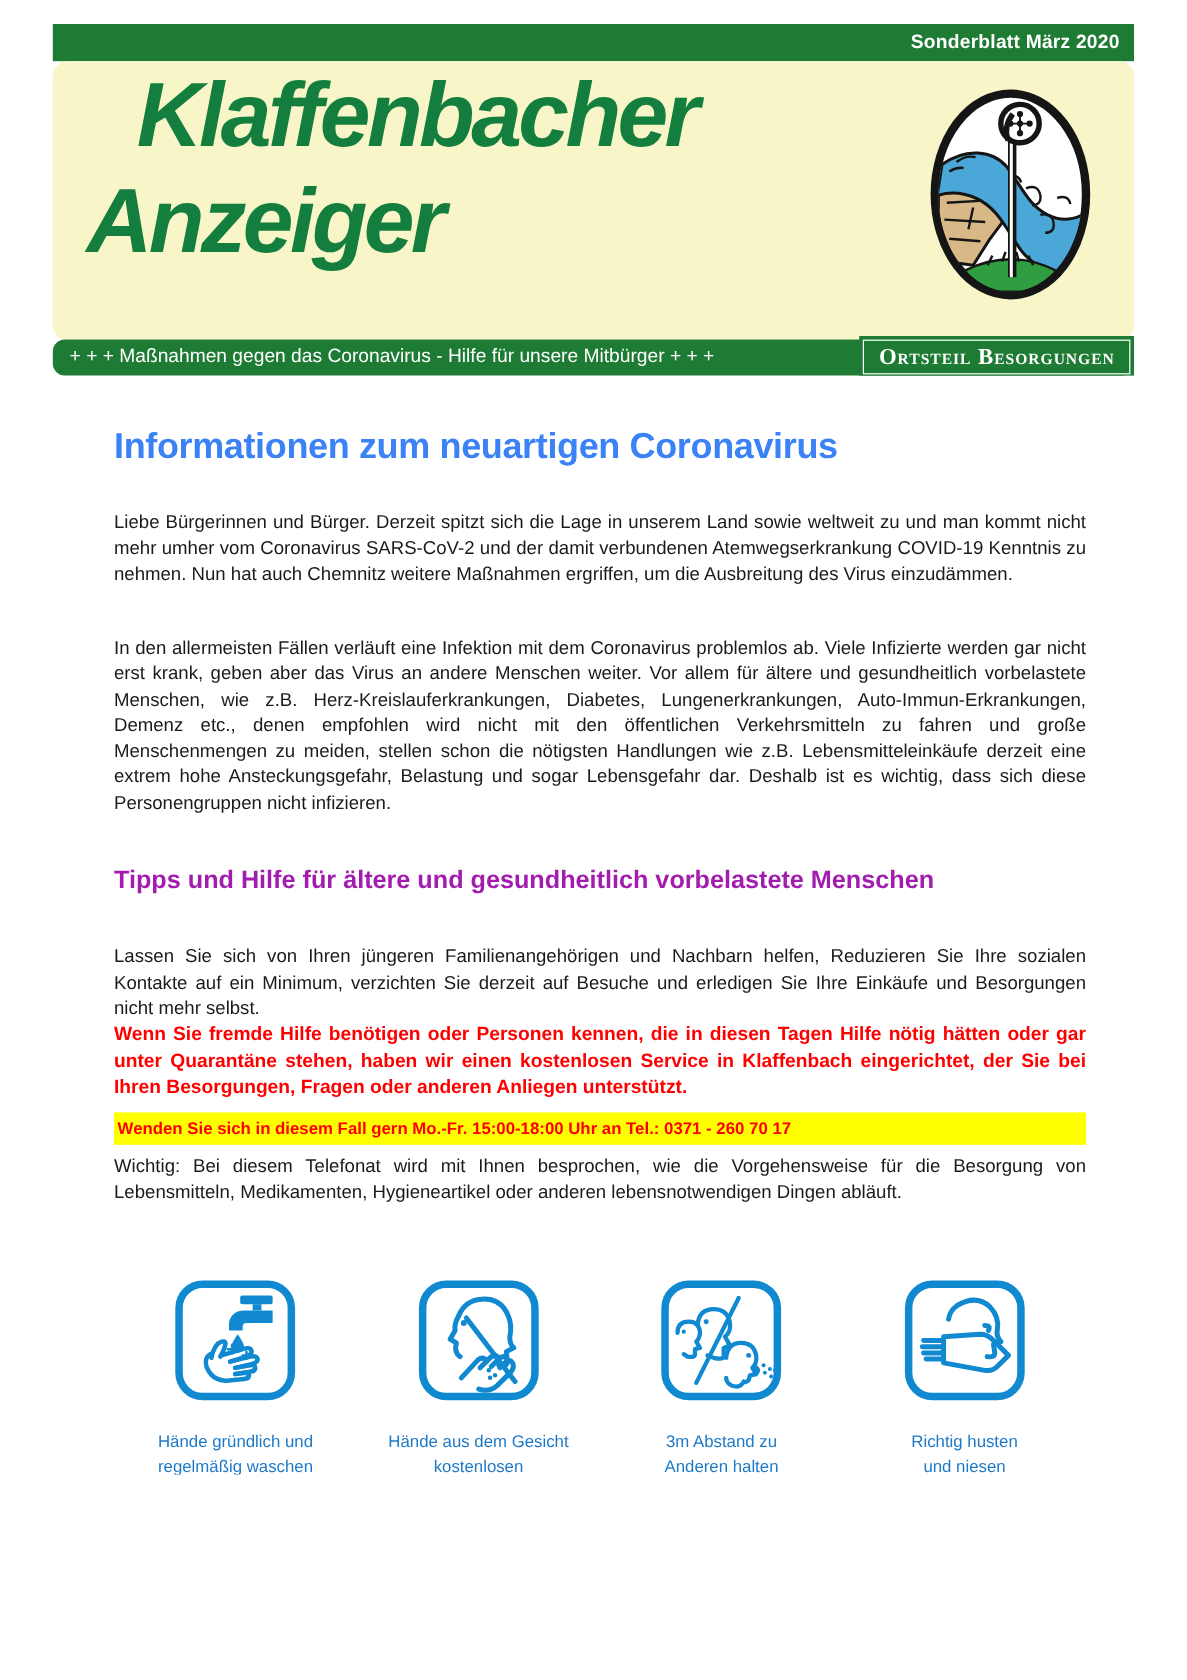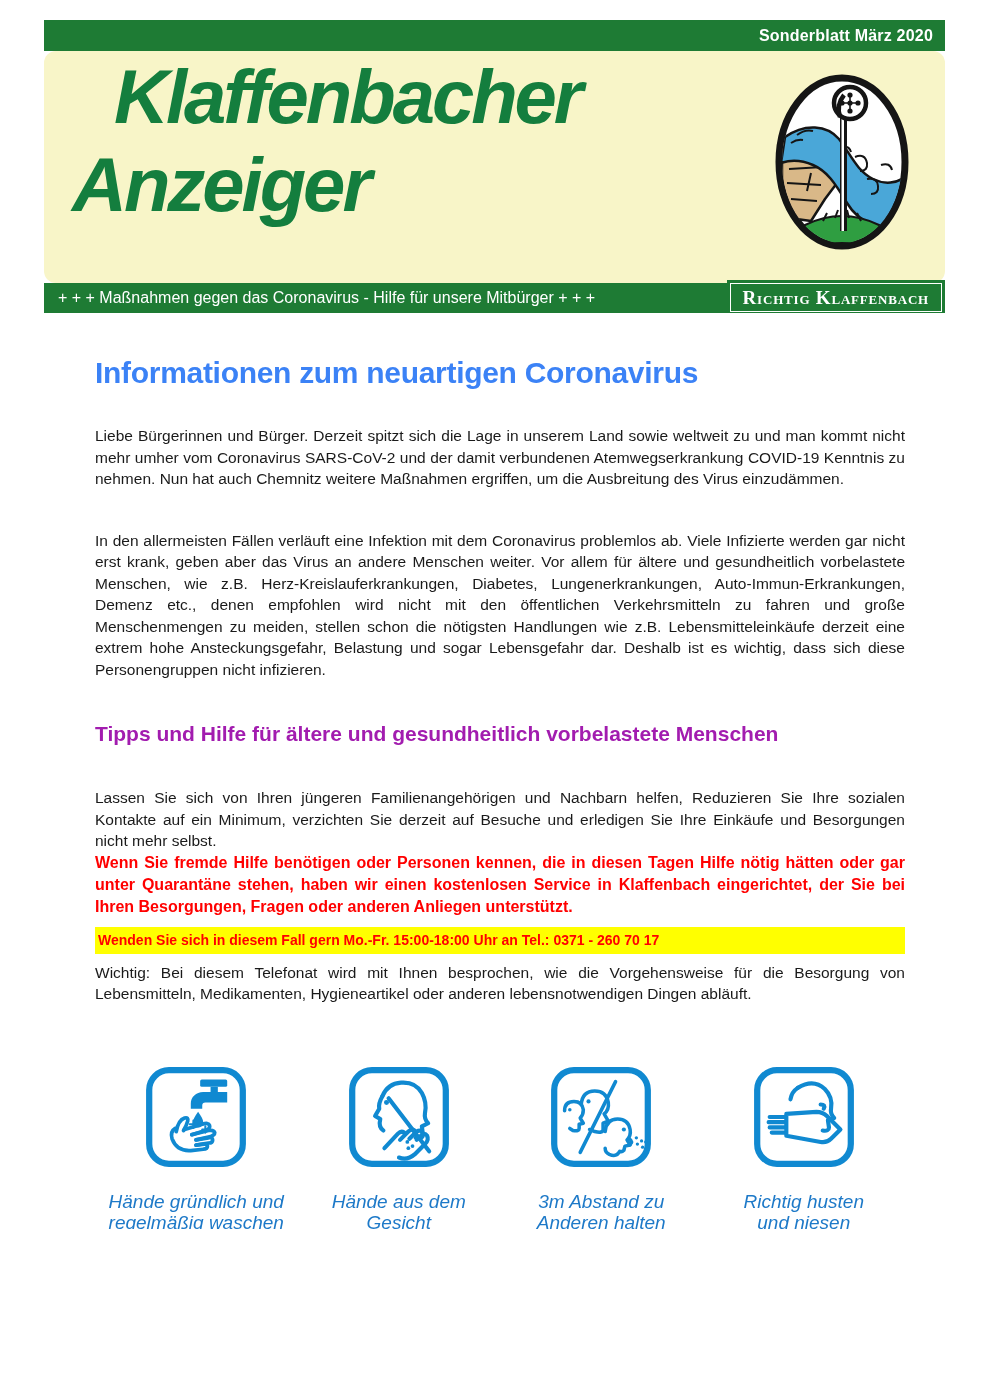--- a/index.html
+++ b/index.html
@@ -25,21 +25,21 @@
   .paper-title{
     position:absolute;left:28px;top:2px;
     color:#147e3e;font-style:italic;font-weight:bold;
     font-size:76px;line-height:88px;letter-spacing:-3px;
   }
   .paper-title .line1{display:block;padding-left:42px;}
   .paper-title .line2{display:block;}
   .crest{position:absolute;right:32px;top:20px;}
   .tickerbar{
     position:relative;height:30px;background:#1e7b34;
-    display:flex;align-items:center;
+    display:flex;align-items:center;border-radius:10px;
   }
   .ticker{color:#ffffff;font-size:16px;padding-left:14px;white-space:nowrap;}
   .district-box{
     position:absolute;right:0;top:-3px;height:33px;
     background:#1e7b34;padding:3px;box-sizing:border-box;
   }
   .district-inner{
     height:100%;border:1.5px solid #ffffff;
     display:flex;align-items:center;padding:0 12px;
     color:#ffffff;font-family:"Liberation Serif", serif;
@@ -66,21 +66,21 @@
   .p5{margin-top:8px;}
   
   .icons-row{
     margin-top:60px;display:flex;justify-content:space-between;
     padding:0 0;
   }
   .icon-col{width:206px;display:flex;flex-direction:column;align-items:center;}
   .icon-box{width:104px;height:104px;}
   .icon-label{
     margin-top:22px;text-align:center;color:#1d79c8;
-    font-style:italic;font-size:19px;line-height:21px;
+    font-size:14px;line-height:21px;
   }
   
   .turn-note{margin-top:36px;text-align:center;font-size:15.5px;color:#4c1d95;}
 </style>
 </head>
 <body>
 
 <div class="page">
 
   <header class="masthead">
@@ -128,21 +128,21 @@
             </g>
             <path d="M79 24 v16 M71 32 h16" stroke="#151515" stroke-width="1.6"></path>
           </g>
         </svg>
       </div>
     </div>
 
     <div class="tickerbar">
       <span class="ticker">+ + + Maßnahmen gegen das Coronavirus - Hilfe für unsere Mitbürger + + +</span>
       <div class="district-box">
-        <span class="district-inner">Richtig Klaffenbach</span>
+        <span class="district-inner">Ortsteil Besorgungen</span>
       </div>
     </div>
   </header>
 
   <main>
     <h1>Informationen zum neuartigen Coronavirus</h1>
 
     <p class="p1">Liebe Bürgerinnen und Bürger. Derzeit spitzt sich die Lage in unserem Land sowie weltweit zu und man kommt nicht mehr umher vom Coronavirus SARS-CoV-2 und der damit verbundenen Atemwegserkrankung COVID-19 Kenntnis zu nehmen. Nun hat auch Chemnitz weitere Maßnahmen ergriffen, um die Ausbreitung des Virus einzudämmen.</p>
 
     <p class="p2">In den allermeisten Fällen verläuft eine Infektion mit dem Coronavirus problemlos ab. Viele Infizierte werden gar nicht erst krank, geben aber das Virus an andere Menschen weiter. Vor allem für ältere und gesundheitlich vorbelastete Menschen, wie z.B. Herz-Kreislauferkrankungen, Diabetes, Lungenerkrankungen, Auto-Immun-Erkrankungen, Demenz etc., denen empfohlen wird nicht mit den öffentlichen Verkehrsmitteln zu fahren und große Menschenmengen zu meiden, stellen schon die nötigsten Handlungen wie z.B. Lebensmitteleinkäufe derzeit eine extrem hohe Ansteckungsgefahr, Belastung und sogar Lebensgefahr dar. Deshalb ist es wichtig, dass sich diese Personengruppen nicht infizieren.</p>
@@ -204,21 +204,21 @@
             <g fill="#1089d1">
               <circle cx="38" cy="36" r="2.4"></circle>
               <circle cx="58" cy="74" r="1.8"></circle>
               <circle cx="63" cy="78" r="1.8"></circle>
               <circle cx="59" cy="80" r="1.8"></circle>
             </g>
           </svg>
         </div>
         <div class="icon-label">
           <span>Hände aus dem Gesicht</span><br>
-          <span>neuartigen</span>
+          <span>kostenlosen</span>
         </div>
       </div>
 
       <div class="icon-col">
         <div class="icon-box">
           <svg width="104" height="104" viewBox="0 0 100 100" aria-hidden="true">
             <rect x="5" y="5" width="90" height="90" rx="19" fill="none" stroke="#1089d1" stroke-width="6"></rect>
             <g fill="none" stroke="#1089d1" stroke-width="3.4" stroke-linecap="round" stroke-linejoin="round">
               <path d="M15 44 q0-9 9-9 q8 0 9 8 q0 5-3 8 l3 5 l-4 1 v4 q0 3-6 2 l-3-2"></path>
               <path d="M31 38 q1-13 13-13 q11 0 13 11 q1 7-4 11 l4 7 l-5 2 v6 q0 4-8 2 l-5-2"></path>

